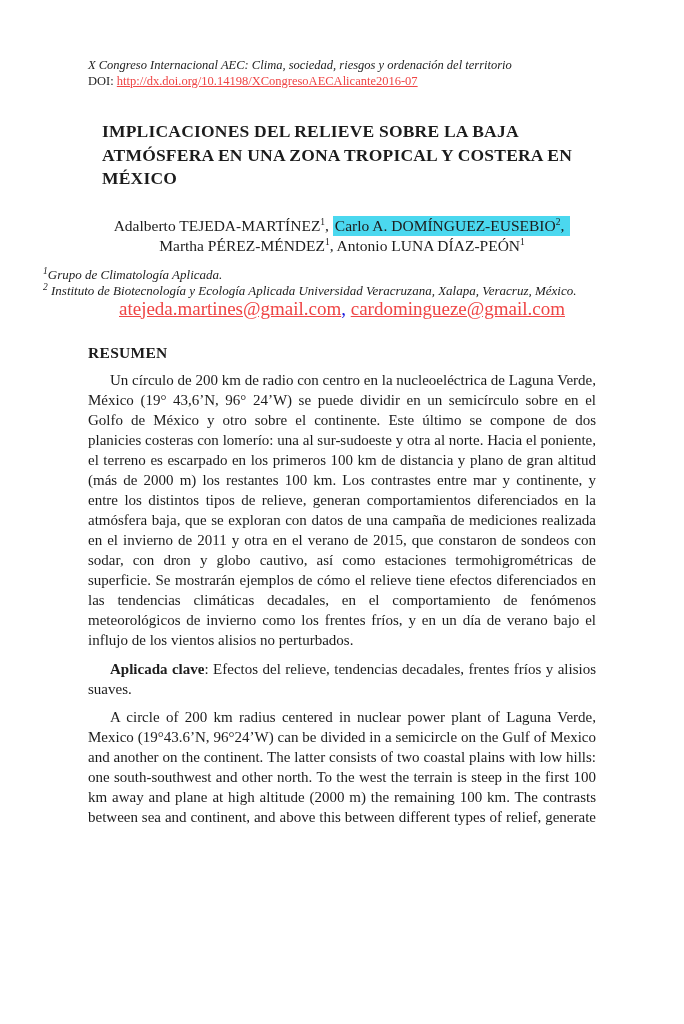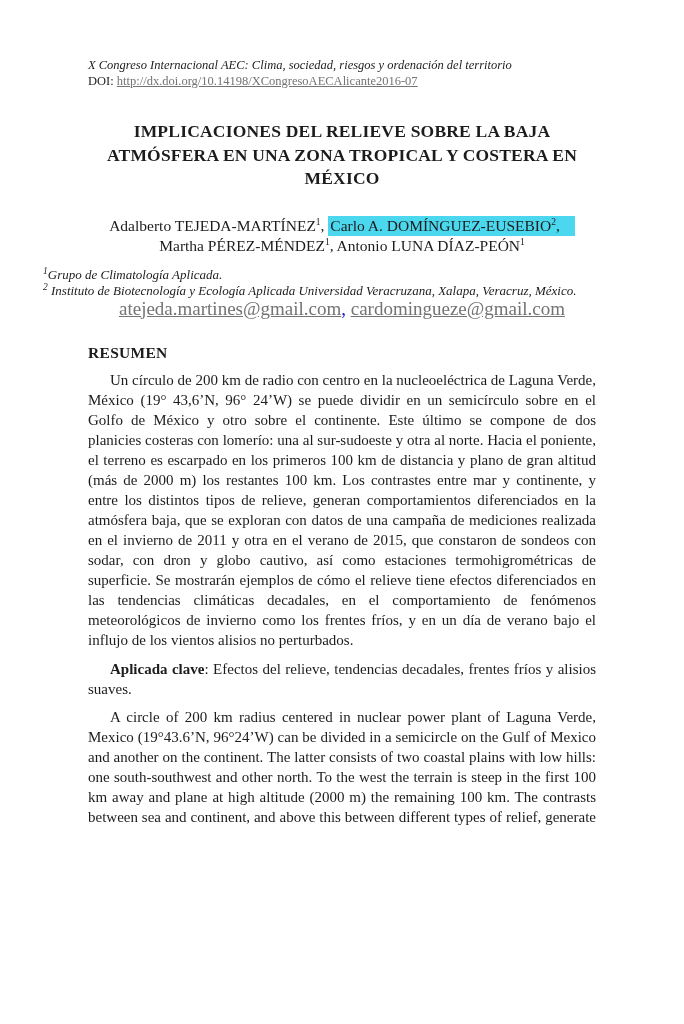--- a/index.html
+++ b/index.html
@@ -4,29 +4,29 @@
 <style>
   * { margin:0; padding:0; box-sizing:border-box; }
   html,body { background:#ffffff; }
   .page {
     width:684px; height:828px; margin:0 auto; background:#ffffff;
     padding:57px 88px 0 88px; overflow:hidden; position:relative;
     font-family:"Liberation Serif","DejaVu Serif",serif; color:#1c1c1c;
   }
   .congress { font-style:italic; font-size:12.5px; line-height:16px; }
   .doi-line { font-size:12.5px; line-height:16px; }
-  a.link { color:#737373; text-decoration:underline; cursor:pointer; }
+  a.link { color:#ef4444; text-decoration:underline; cursor:pointer; }
   .title {
-    font-size:17.5px; font-weight:bold; text-align:center;
+    font-size:17.5px; font-weight:bold; 
     line-height:23.5px; margin:31px auto 0 auto; max-width:480px;
     letter-spacing:0.2px;
   }
   .authors { text-align:center; font-size:15.5px; line-height:20px; margin-top:25px; }
   sup.sp { font-size:9.5px; vertical-align:super; line-height:0; }
-  .hl { background:#4bd8ef; padding:1px 15px 2px 2px; }
+  .hl { background:#4bd8ef; padding:1px 6px 2px 2px; }
   .affils {
     text-align:left; font-style:italic; font-size:13px; line-height:16px;
     margin:11px -45px 0 -45px; white-space:nowrap;
   }
   .emails { text-align:center; font-size:19px; line-height:17px; margin-top:1px; }
   .emails .sep { color:#1212dd; }
   .section-heading { font-size:15.5px; font-weight:bold; margin-top:27px; letter-spacing:0.3px; }
   .body-para {
     font-size:15px; line-height:20px; text-align:justify;
     text-indent:22px; margin-top:8px;

